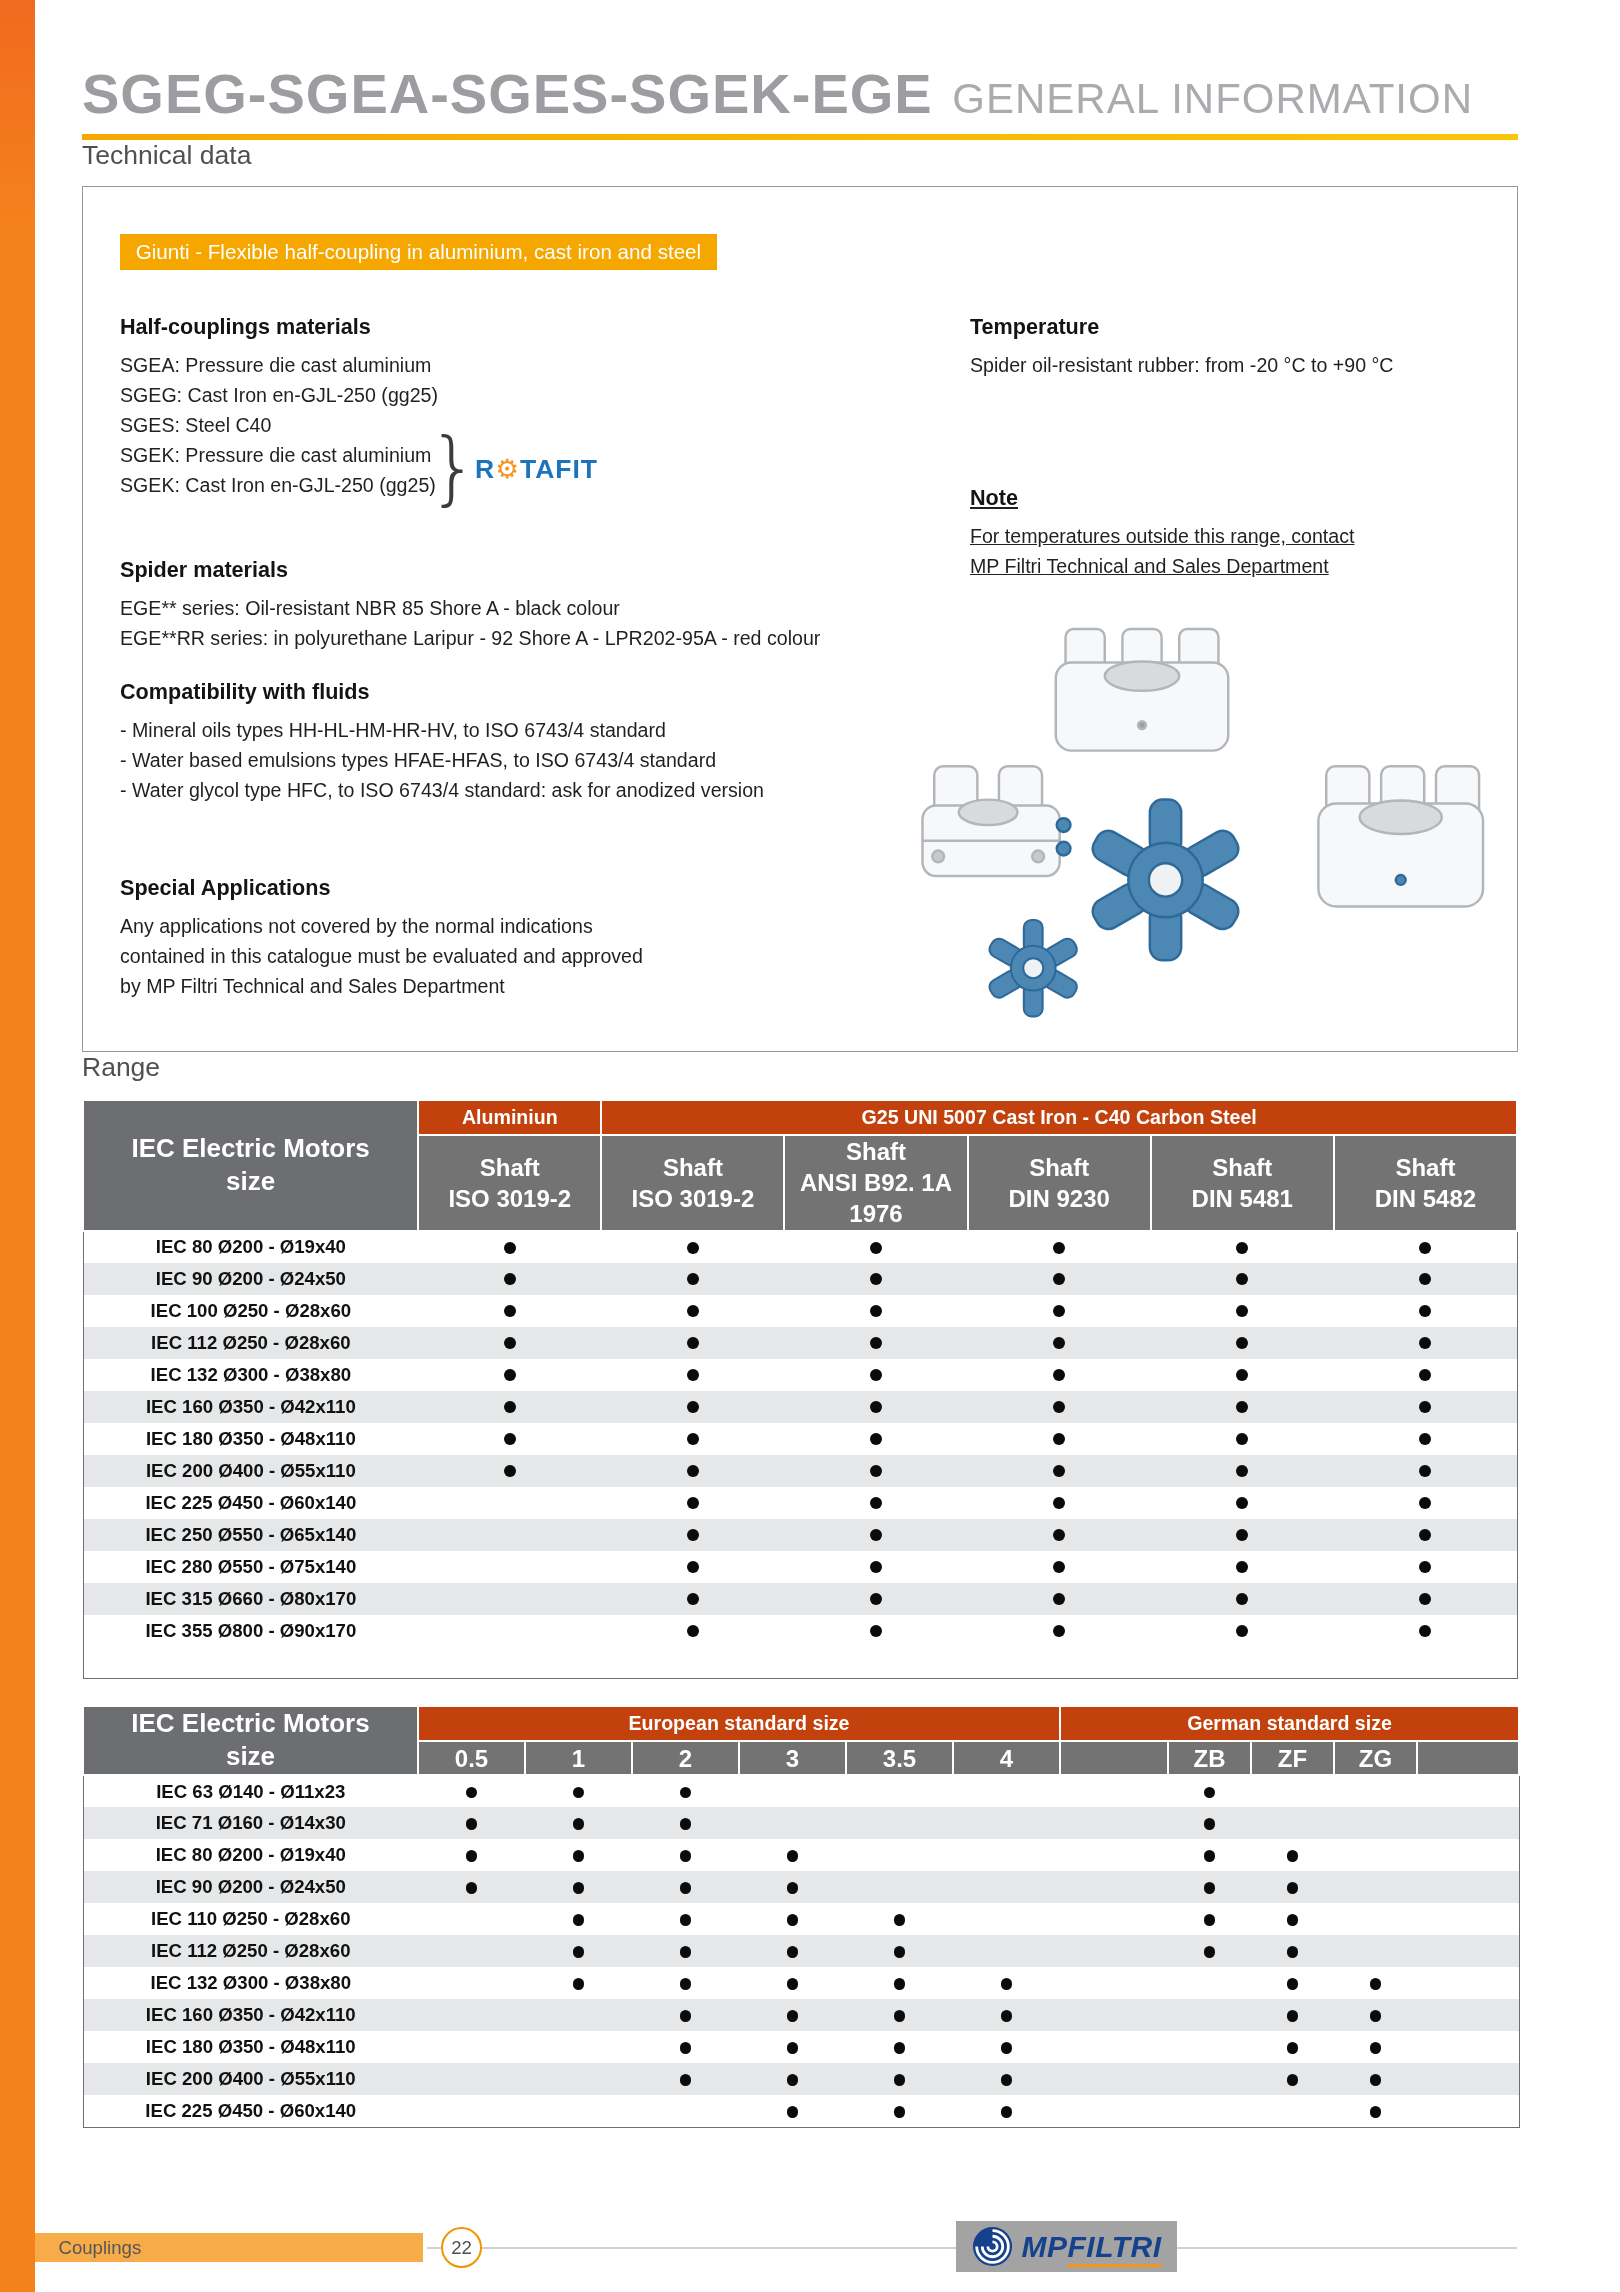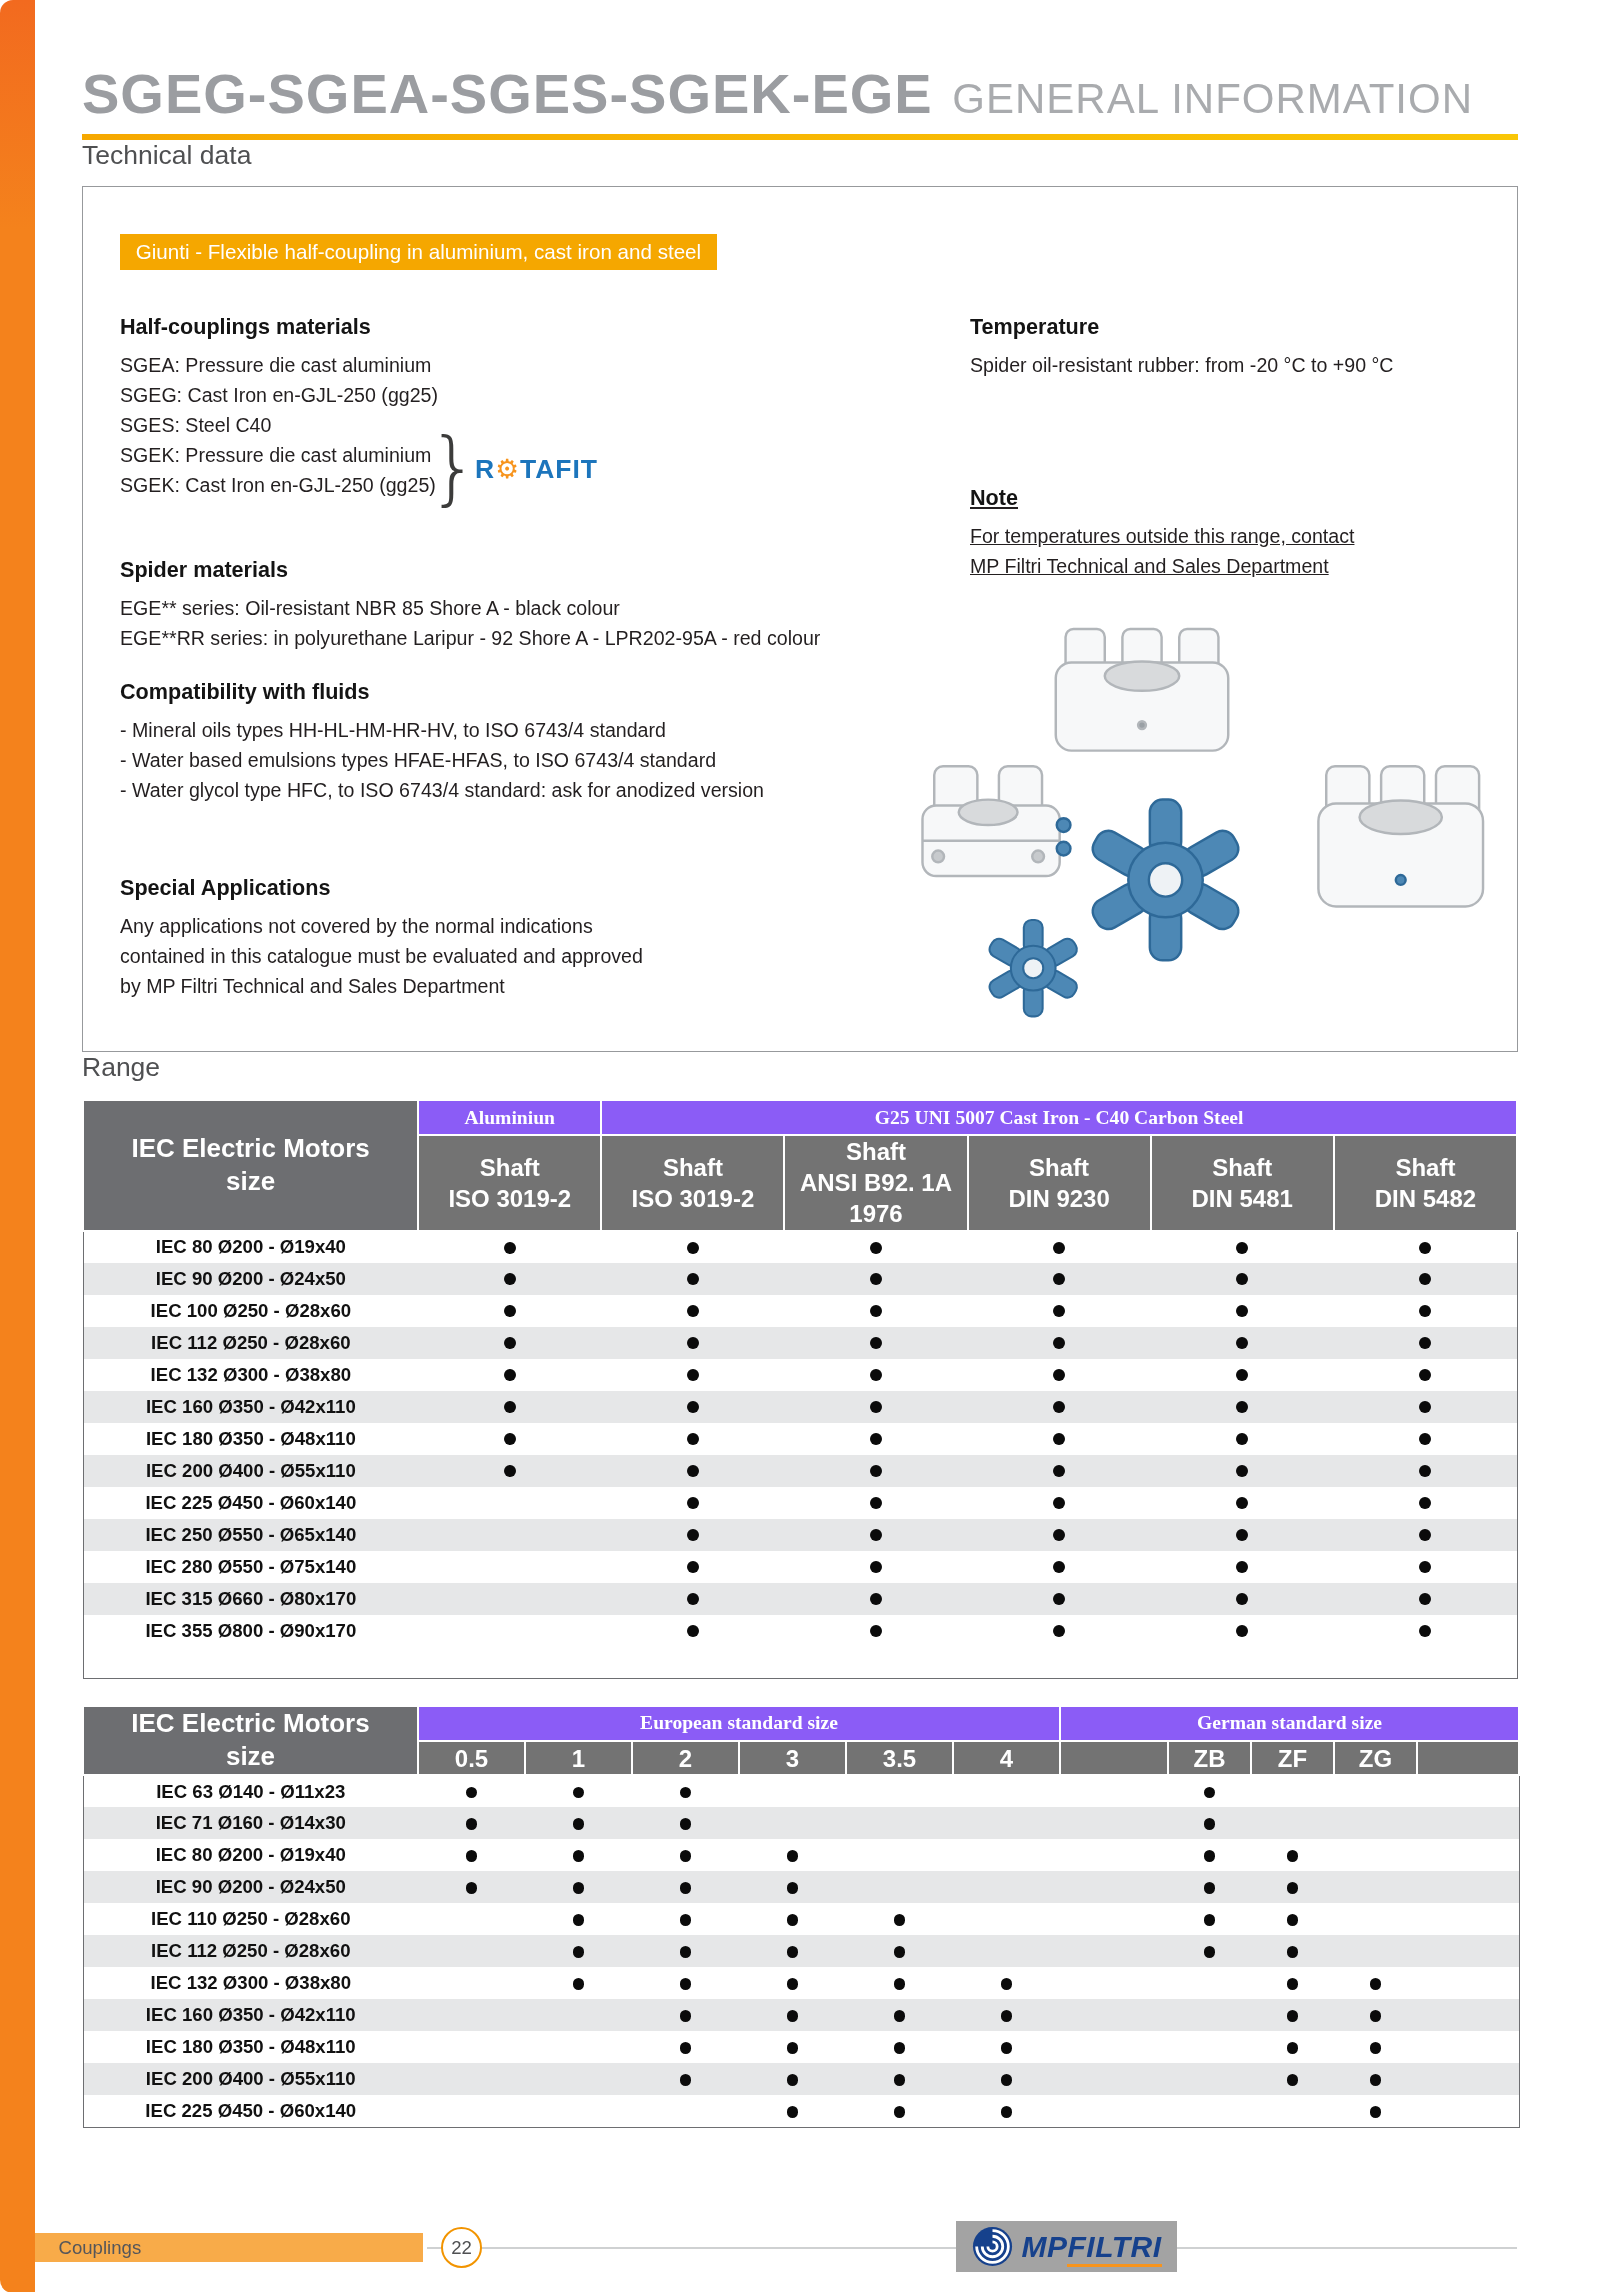--- a/index.html
+++ b/index.html
@@ -1,19 +1,19 @@
 <!DOCTYPE html>
 <html><head>
 <meta charset="utf-8">
 <style>
   * { margin:0; padding:0; box-sizing:border-box; }
   html,body{ background:#fff; }
   .page{
     position:relative; width:1620px; height:2293px; background:#fff;
-    font-family:"Liberation Sans", sans-serif; color:#231f20; overflow:hidden;border-radius:13px;
+    font-family:"Liberation Sans", sans-serif; color:#231f20; overflow:hidden;
   }
   .side-strip{ position:absolute; left:0; top:0; width:35px; height:2293px;
     background:linear-gradient(180deg,#f26a1f 0%, #f4821c 10%, #f4821c 100%); }
   .content{ position:absolute; left:82px; top:0; width:1436px; }
 
   
   .header{ margin-top:61px; }
   .title-line{ display:flex; align-items:baseline; gap:19.6px; white-space:nowrap; }
   .page-title{ font-size:56px; font-weight:600; color:#9b9da1; letter-spacing:1px; }
   .page-subtitle{ font-size:42px; font-weight:400; color:#a9abae; letter-spacing:1px; }
@@ -41,21 +41,21 @@
   .rotafit .gear{ color:#f7941d; font-weight:normal; }
   .product-svg{ position:absolute; left:814px; top:436px; width:588px; height:412px; }
 
   
   table.range{ border-collapse:collapse; table-layout:fixed; width:1436px;
     border:1px solid #6d6e71; margin-top:15.7px; }
   table.range.t2{ margin-top:25.5px; }
   .range thead th{ color:#fff; font-weight:bold; border:2px solid #fff;
     text-align:center; vertical-align:middle; padding:0; }
   .range th.corner{ background:#6d6e71; font-size:26px; line-height:1.3; }
-  .range th.group{ background:#8b5cf6; font-size:19.6px;font-family:Liberation Serif, serif; }
+  .range th.group{ background:#c2410c; font-size:19.6px; }
   .range th.sub{ background:#737373; font-size:24px; line-height:1.3; }
   .t1 tr.group-row{ height:35px; } .t1 tr.sub-row{ height:57px; }
   .t2 tr.group-row{ height:35px; } .t2 tr.sub-row2{ height:29px; }
   .range tbody tr{ height:32px; }
   .range tbody tr.even{ background:#e6e7e8; }
   .range tbody tr.odd{ background:#ffffff; }
   .range tbody tr.empty{ background:#ffffff; }
   .range tbody th.rl{ font-size:18.6px; font-weight:bold; text-align:center; padding:0; color:#111; }
   .range tbody td{ text-align:center; vertical-align:middle; padding:0; }
   .dot{ display:inline-block; width:11.8px; height:11.8px; border-radius:50%; background:#0b0b0b; vertical-align:middle; }

